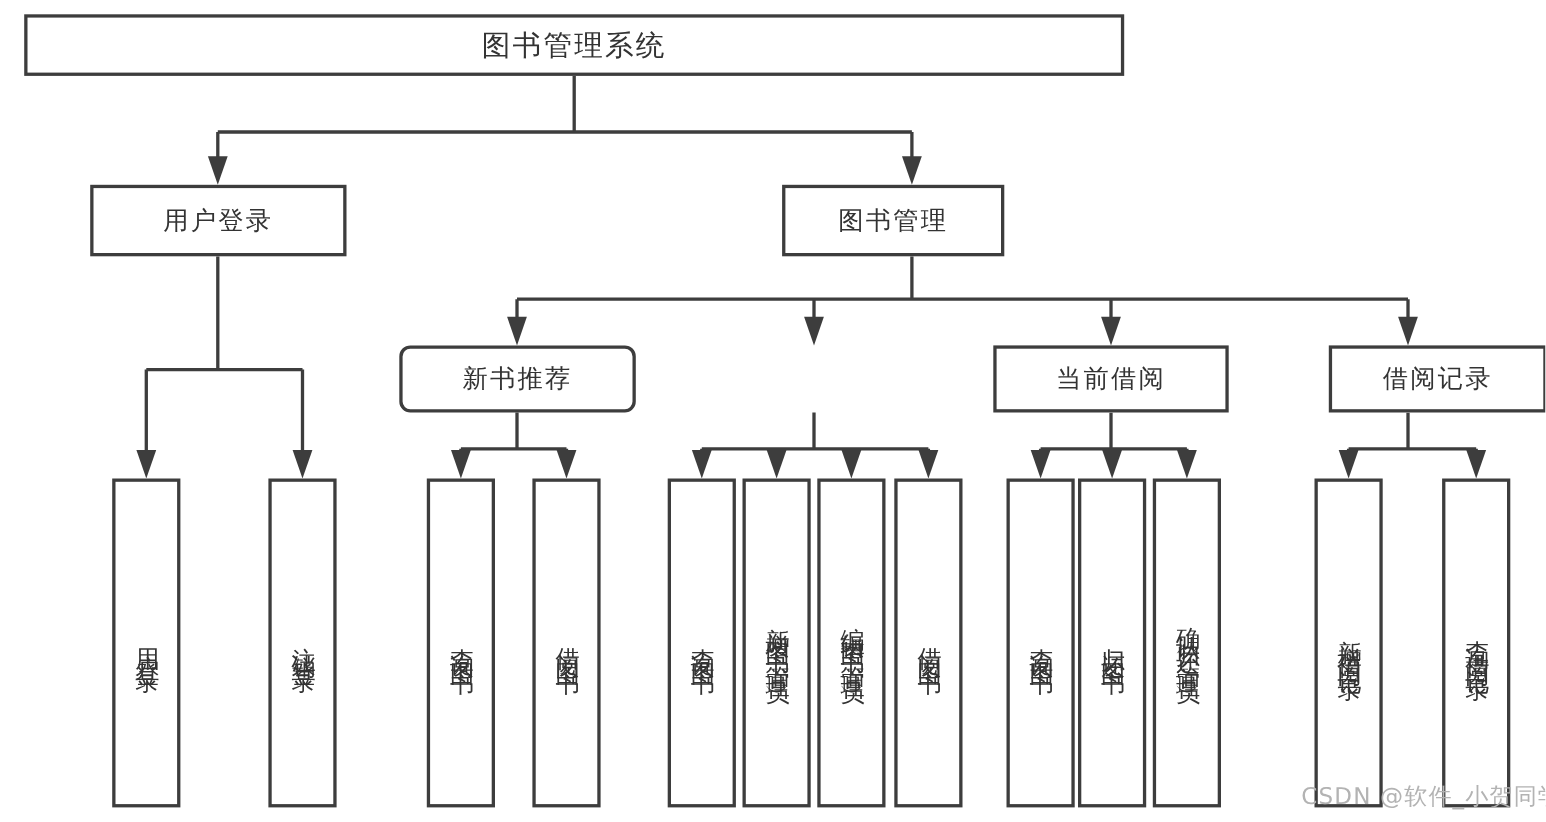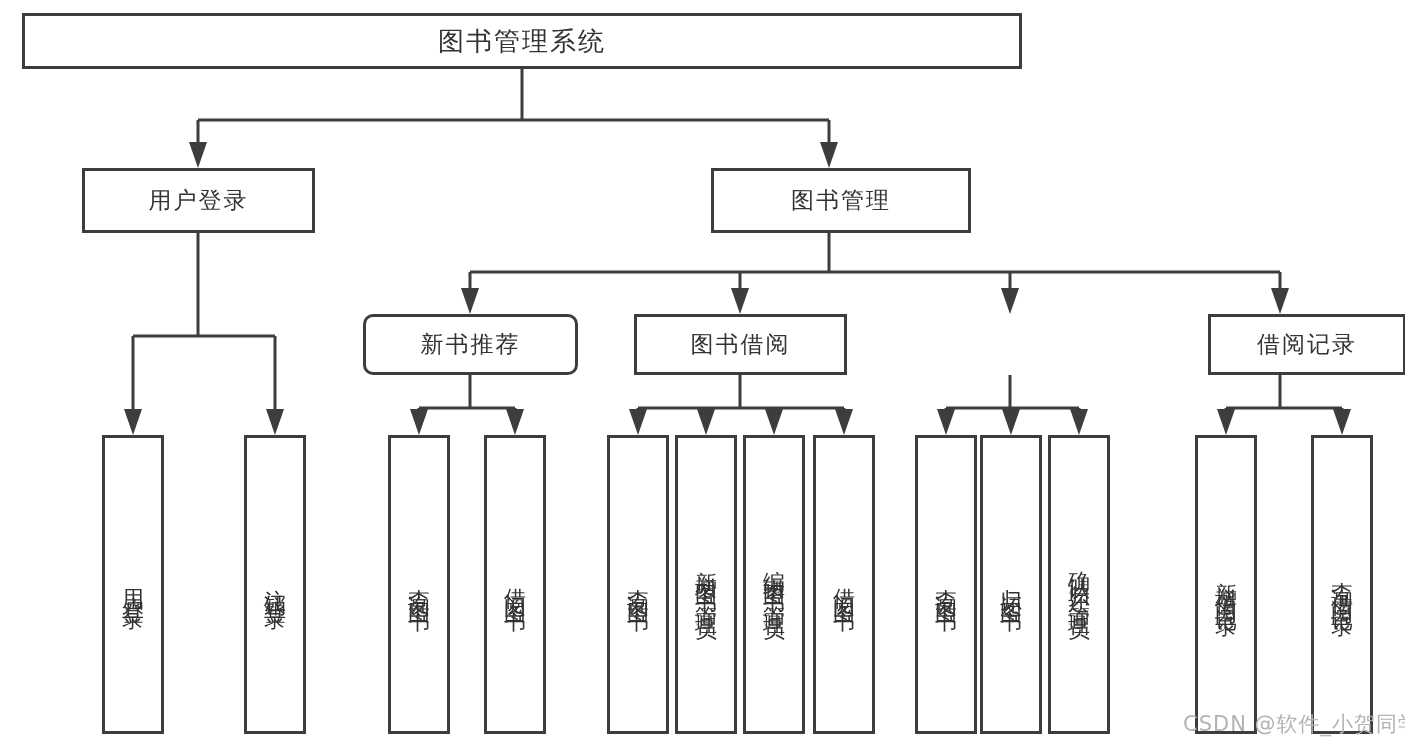--- a/index.html
+++ b/index.html
@@ -108,24 +108,24 @@
       <polygon points="1002,409 1020,409 1011,435"></polygon>
       <polygon points="1070,409 1088,409 1079,435"></polygon>
       <polygon points="1217,409 1235,409 1226,435"></polygon>
       <polygon points="1333,409 1351,409 1342,435"></polygon>
     </g>
   </svg>
 
   <div class="node root" style="left:22px; top:13px; width:1000px; height:56px;">图书管理系统</div>
 
   <div class="node" style="left:82px; top:168px; width:233px; height:65px;">用户登录</div>
-  <div class="node" style="left:711px; top:168px; width:260px; height:65px;">图书管理</div>
+  <div class="node" style="left:711px; top:168px; width:202px; height:65px;">图书管理</div>
 
   <div class="node" style="left:363px; top:314px; width:215px; height:61px;border-radius:10px;">新书推荐</div>
-  <div class="node" style="left:634px; top:314px; width:213px; height:61px;">图书借阅</div>
+  <div class="node" style="left:903px; top:314px; width:214px; height:61px;">当前借阅</div>
   <div class="node" style="left:1208px; top:314px; width:198px; height:61px;">借阅记录</div>
 
   <div class="leaf" style="left:102px;">
     <span>用户登录</span>
   </div>
   <div class="leaf" style="left:244px;">
     <span>注销登录</span>
   </div>
 
   <div class="leaf" style="left:388px;">

